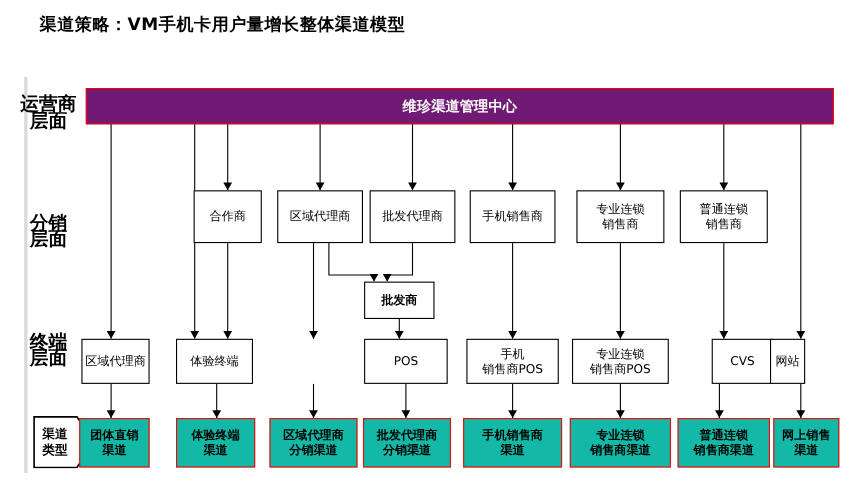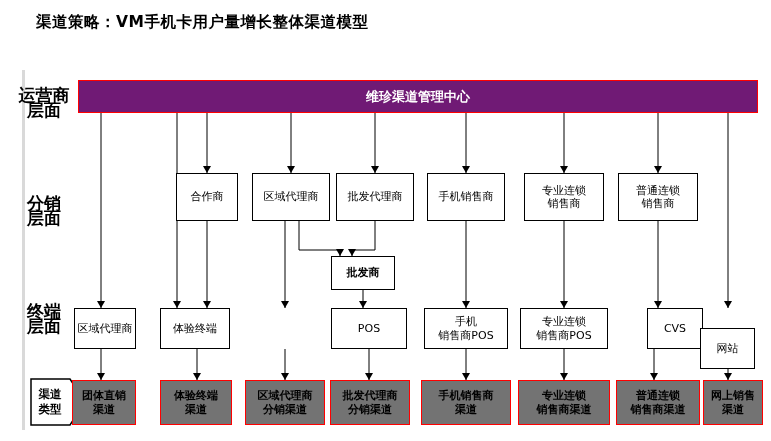--- a/index.html
+++ b/index.html
@@ -3,21 +3,21 @@
 <meta charset="utf-8">
 <style>
   html,body{margin:0;padding:0;}
   body{width:771px;height:441px;background:#ffffff;font-family:"DejaVu Sans","Liberation Sans",sans-serif;position:relative;overflow:hidden;}
   .canvas{position:absolute;left:0;top:0;width:771px;height:441px;border-radius:22px;}
   .title{position:absolute;left:36px;top:12px;font-size:15.5px;font-weight:bold;color:#000;letter-spacing:0.5px;white-space:nowrap;}
   .vline{position:absolute;left:22px;top:70px;width:3px;height:360px;background:#d9d9d9;}
   .lbl{position:absolute;font-size:17px;font-weight:bold;color:#000;text-align:center;line-height:15px;}
   .box{position:absolute;box-sizing:border-box;border:1px solid #000;background:#fff;display:flex;align-items:center;justify-content:center;text-align:center;font-size:11px;line-height:13.5px;color:#000;}
   .redbar{position:absolute;background:#701a75;border:1px solid #ff0000;display:flex;align-items:center;justify-content:center;color:#fff;font-weight:bold;font-size:13px;}
-  .redbox{position:absolute;box-sizing:border-box;border:1.5px solid #ff0000;background:#737373;display:flex;align-items:center;justify-content:center;text-align:center;font-size:11px;line-height:13.5px;color:#000;font-weight:bold;}
+  .redbox{position:absolute;box-sizing:border-box;border:1.5px solid #ff0000;background:#14b8a6;display:flex;align-items:center;justify-content:center;text-align:center;font-size:11px;line-height:13.5px;color:#000;font-weight:bold;}
   .chev{position:absolute;left:30px;top:378px;width:56px;height:48px;}
   svg.wires{position:absolute;left:0;top:0;width:771px;height:441px;pointer-events:none;}
 </style>
 </head>
 <body>
 
 <div class="canvas">
 
   <div class="title">渠道策略：VM手机卡用户量增长整体渠道模型</div>
 
@@ -142,21 +142,21 @@
     </div>
   <div class="box" style="left:424px;top:308px;width:84px;height:41px;">
       <span>手机<br>销售商POS</span>
     </div>
   <div class="box" style="left:520px;top:308px;width:88px;height:41px;">
       <span>专业连锁<br>销售商POS</span>
     </div>
   <div class="box" style="left:626px;top:308px;width:56px;height:41px;margin-left:21px;">
       <span>CVS</span>
     </div>
-  <div class="box" style="left:700px;top:328px;width:55px;height:41px;">
+  <div class="box" style="left:700px;top:308px;width:32px;height:41px;">
       <span>网站</span>
     </div>
 
   <div class="redbox" style="left:72px;top:380px;width:64px;height:45px;">
       <span>团体直销<br>渠道</span>
     </div>
   <div class="redbox" style="left:160px;top:380px;width:72px;height:45px;">
       <span>体验终端<br>渠道</span>
     </div>
   <div class="redbox" style="left:245px;top:380px;width:80px;height:45px;">

